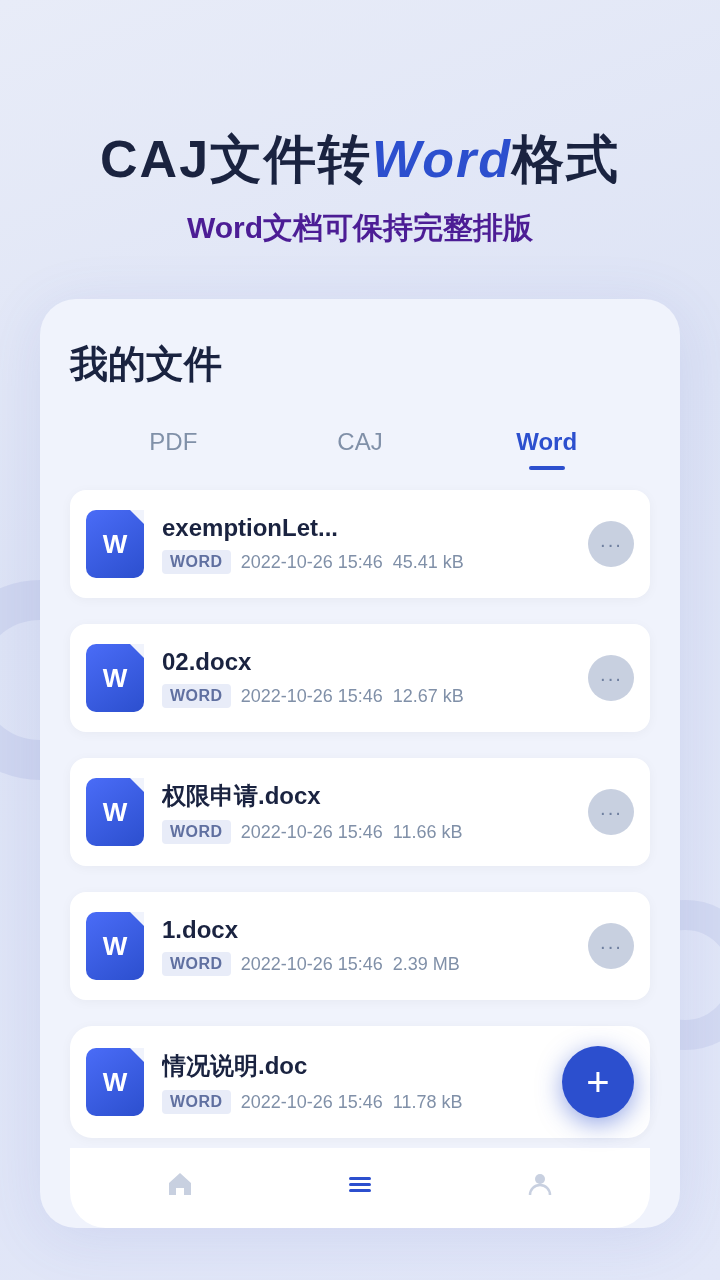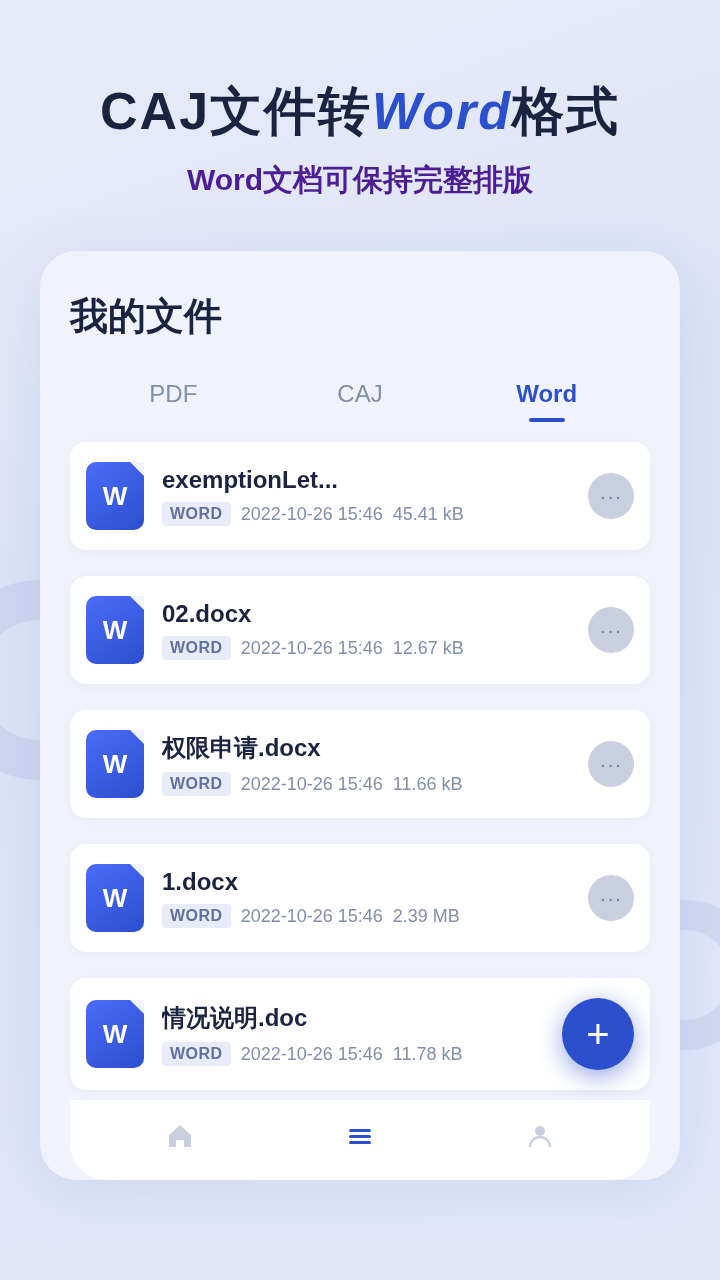--- a/index.html
+++ b/index.html
@@ -17,20 +17,21 @@
     .header {
       padding: 80px 60px 30px 60px;
       text-align: center;
     }
     .title-main {
       font-size: 52px;
       font-weight: 900;
       color: #1a2340;
       line-height: 1.2;
       letter-spacing: 2px;
+      margin-top: 48px;
     }
     .title-main .word-highlight {
       color: #2c4fce;
       font-style: italic;
     }
     .title-sub {
       font-size: 30px;
       color: #4c1d95;
       margin-top: 18px;
       font-weight: 700;
@@ -277,20 +278,21 @@
       font-size: 32px;
       color: #c0c8d8;
     }
     .nav-icon.active {
       color: #2c4fce;
     }
 
     
     .file-item-last {
       margin-bottom: 0;
+      border-radius: 22px;
     }
   </style>
 </head>
 <body>
 
 <div class="deco-circle-left"></div>
 <div class="deco-circle-right"></div>
 
 <div class="header">
   <div class="title-main">

